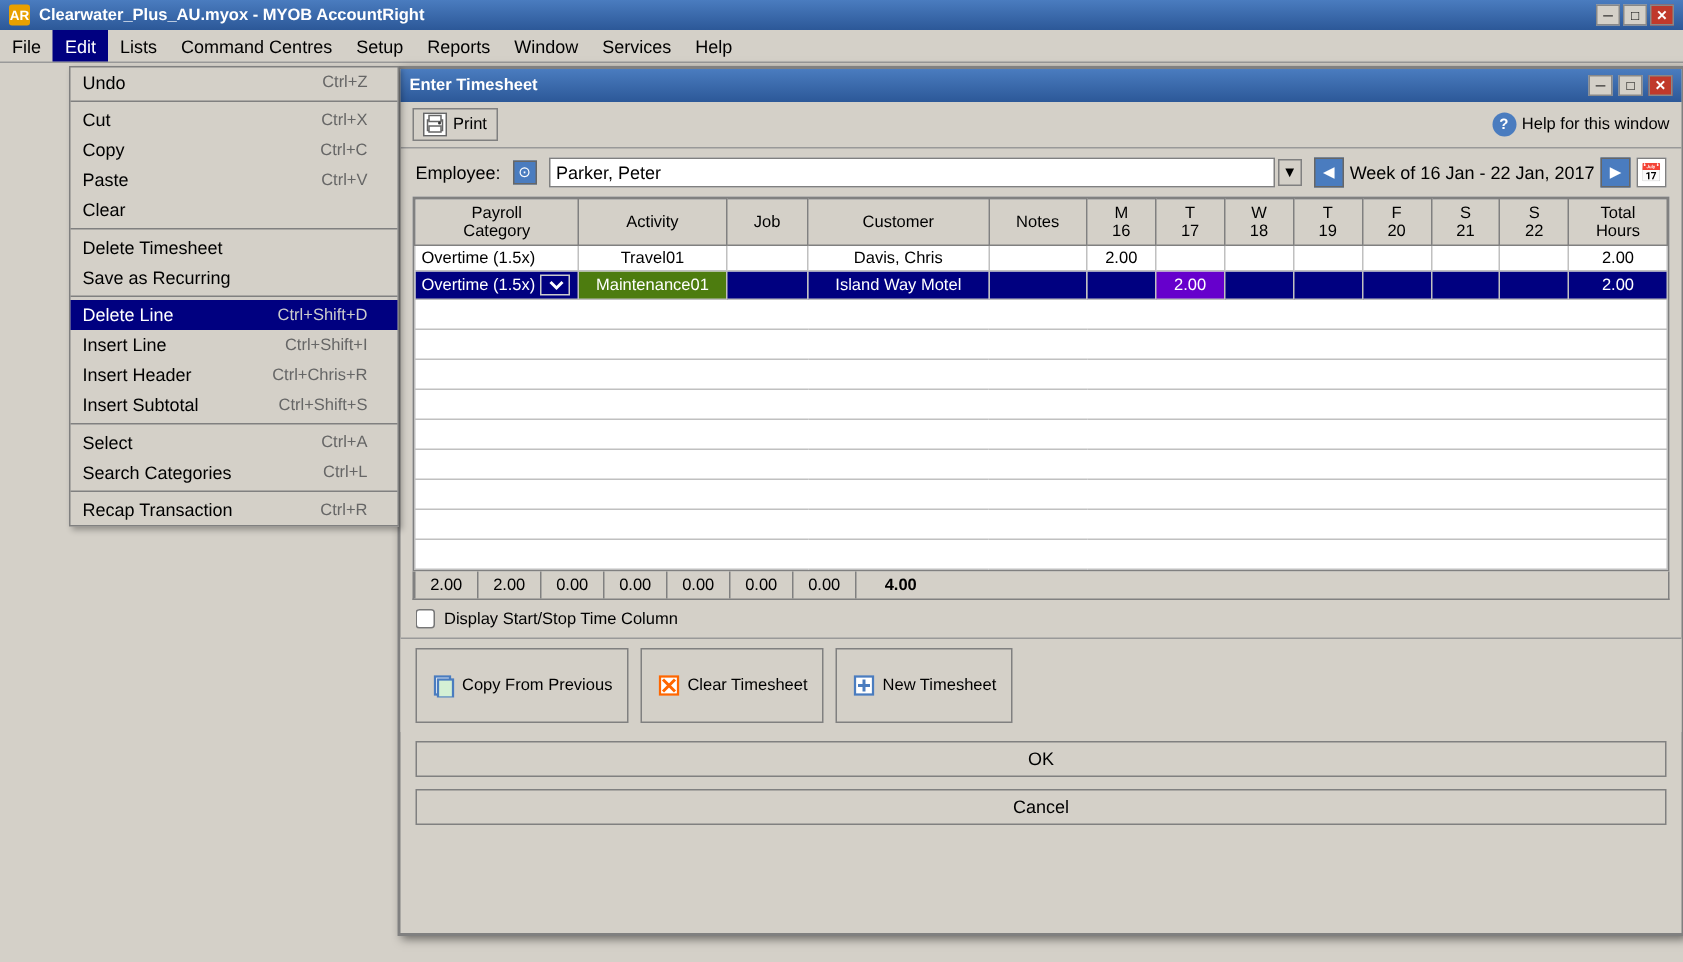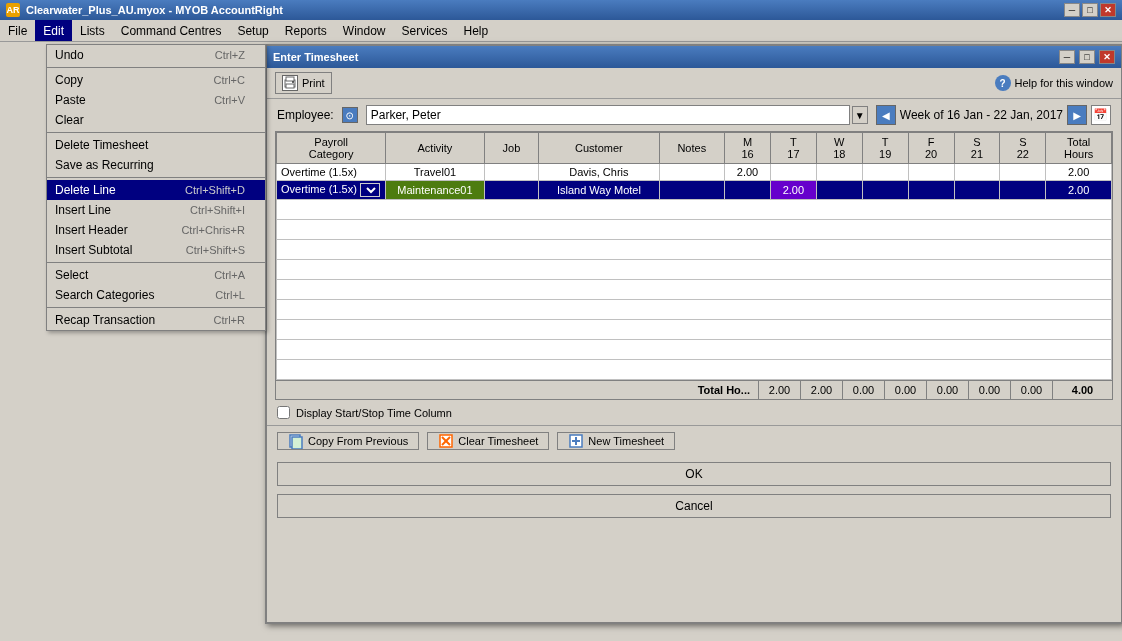--- a/index.html
+++ b/index.html
@@ -280,21 +280,21 @@
     .bottom-buttons {
       display: flex;
       align-items: center;
       padding: 6px 10px;
       gap: 8px;
       border-top: 1px solid #999;
       background: #d4d0c8;
     }
     .action-btn {
       display: flex; align-items: center; gap: 4px;
-      padding: 0 10px;
+      padding: 16px 10px;
       border: 1px solid #808080;
       background: #d4d0c8;
       cursor: pointer;
       font-size: 11px;
     }
     .btn-icon {
       width: 16px; height: 16px;
       display: flex; align-items: center; justify-content: center;
     }
 
@@ -340,20 +340,24 @@
 </div>
 
 <div class="main-area">
 
   <div class="dropdown-menu" style="position:absolute; top:44px; left:46px; z-index:2000;">
     <div class="dropdown-item">
       <span>Undo</span>
       <span class="shortcut">Ctrl+Z</span>
     </div>
     <div class="dropdown-item separator"></div>
+    <div class="dropdown-item">
+      <span>Cut</span>
+      <span class="shortcut">Ctrl+X</span>
+    </div>
     <div class="dropdown-item">
       <span>Copy</span>
       <span class="shortcut">Ctrl+C</span>
     </div>
     <div class="dropdown-item">
       <span>Paste</span>
       <span class="shortcut">Ctrl+V</span>
     </div>
     <div class="dropdown-item">
       <span>Clear</span>
@@ -526,21 +530,20 @@
             <td colspan="13"></td>
           </tr>
           <tr style="height:20px;">
             <td colspan="13"></td>
           </tr>
         </tbody>
       </table>
     </div>
 
     <div class="table-footer">
-      <div class="footer-label">Total Ho...</div>
       <div class="footer-cell">2.00</div>
       <div class="footer-cell">2.00</div>
       <div class="footer-cell">0.00</div>
       <div class="footer-cell">0.00</div>
       <div class="footer-cell">0.00</div>
       <div class="footer-cell">0.00</div>
       <div class="footer-cell">0.00</div>
       <div class="footer-total-cell">4.00</div>
     </div>
 

